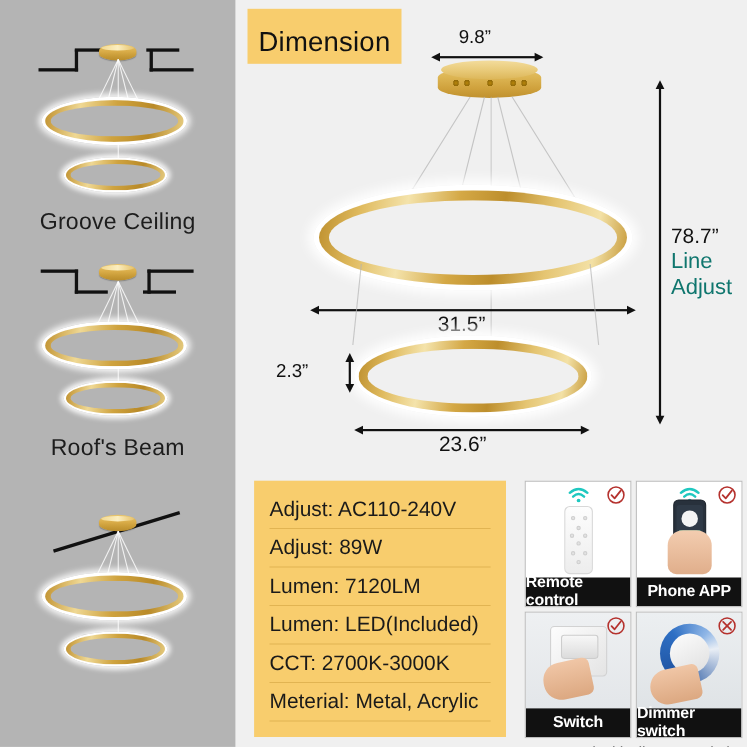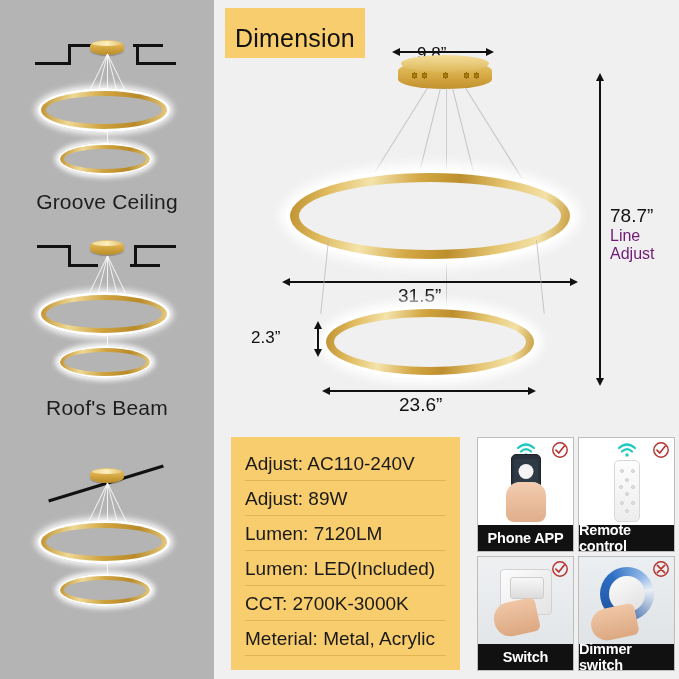--- a/index.html
+++ b/index.html
@@ -92,21 +92,21 @@
   .ar-d { border-left:4px solid transparent; border-right:4px solid transparent; border-top:8px solid #111; }
   .meas-txt { position: absolute; font-size: 17px; color: #111; white-space: nowrap; }
   .meas-txt.big { font-size: 19px; }
 
   
   .bigring { position: absolute; }
 
   
   #line-adjust { position: absolute; }
   #line-adjust .v1 { font-size: 19px; color: #111; }
-  #line-adjust .v2 { font-size: 16px; color: #701a75; }
+  #line-adjust .v2 { font-size: 20px; color: #0f766e; }
 
   
   #spec {
     position: absolute; left: 231px; top: 437px;
     width: 229px; height: 233px;
     background: #f8cd6d;
     padding: 9px 0 0 0;
   }
   #spec .row {
     height: 35px; line-height: 35px;
@@ -289,21 +289,21 @@
 
   <div id="title-box">
     <div class="t">Dimension</div>
   </div>
 
   <div id="diagram">
 
     <div class="meas" style="left:180px; top:51px; width:94px; height:2px;"></div>
     <div class="arrow ar-l" style="left:174px; top:48px;"></div>
     <div class="arrow ar-r" style="left:268px; top:48px;"></div>
-    <div class="meas-txt" style="left:199px; top:44px;">9.8”</div>
+    <div class="meas-txt" style="left:199px; top:24px;">9.8”</div>
 
     <div id="canopy" style="left:180px; top:55px; width:94px; height:40px;">
       <div class="body" style="width:94px; height:28px;"></div>
       <div class="top" style="width:88px; left:3px;"></div>
       <div class="screw" style="left:14px;"></div>
       <div class="screw" style="left:24px;"></div>
       <div class="screw" style="left:45px;"></div>
       <div class="screw" style="left:66px;"></div>
       <div class="screw" style="left:76px;"></div>
     </div>
@@ -359,43 +359,20 @@
     <div class="row">Adjust: AC110-240V</div>
     <div class="row">Adjust: 89W</div>
     <div class="row">Lumen: 7120LM</div>
     <div class="row">Lumen: LED(Included)</div>
     <div class="row">CCT: 2700K-3000K</div>
     <div class="row">Meterial: Metal, Acrylic</div>
   </div>
 
   <div id="controls">
     <div id="ctrl-grid">
-
-      <div class="ctrl-card">
-        <div class="ctrl-art">
-          <svg class="wifi" width="20" height="14" viewBox="0 0 20 14">
-            <path d="M2 5 Q10 -2 18 5" stroke="#1fc8c0" stroke-width="2.2" fill="none" stroke-linecap="round"></path>
-            <path d="M5 8.5 Q10 3.8 15 8.5" stroke="#1fc8c0" stroke-width="2.2" fill="none" stroke-linecap="round"></path>
-            <circle cx="10" cy="12" r="1.7" fill="#1fc8c0"></circle>
-          </svg>
-          <svg class="badge" viewBox="0 0 20 20">
-            <circle cx="10" cy="10" r="8" fill="none" stroke="#b5322e" stroke-width="1.6"></circle>
-            <path d="M5.5 10.2 L8.6 13.4 L14.8 5.6" stroke="#b5322e" stroke-width="1.8" fill="none" stroke-linecap="round" stroke-linejoin="round"></path>
-          </svg>
-          <div class="phone">
-            <div class="scr"></div>
-            <div class="knob"></div>
-            <div class="bar" style="top:27px;"></div>
-            <div class="bar" style="top:32px;"></div>
-            <div class="bar" style="top:50px; background:#3fa98a;"></div>
-          </div>
-          <div class="hand"></div>
-        </div>
-        <div class="ctrl-name">Phone APP</div>
-      </div>
 
       <div class="ctrl-card">
         <div class="ctrl-art">
           <svg class="wifi" width="20" height="14" viewBox="0 0 20 14">
             <path d="M2 5 Q10 -2 18 5" stroke="#1fc8c0" stroke-width="2.2" fill="none" stroke-linecap="round"></path>
             <path d="M5 8.5 Q10 3.8 15 8.5" stroke="#1fc8c0" stroke-width="2.2" fill="none" stroke-linecap="round"></path>
             <circle cx="10" cy="12" r="1.7" fill="#1fc8c0"></circle>
           </svg>
           <svg class="badge" viewBox="0 0 20 20">
             <circle cx="10" cy="10" r="8" fill="none" stroke="#b5322e" stroke-width="1.6"></circle>
@@ -410,20 +387,43 @@
             <div class="rbtn" style="left:10px; top:31px;"></div>
             <div class="rbtn" style="left:5px; top:40px;"></div>
             <div class="rbtn" style="left:16px; top:40px;"></div>
             <div class="rbtn" style="left:10px; top:48px;"></div>
           </div>
         </div>
         <div class="ctrl-name">Remote control</div>
       </div>
 
       <div class="ctrl-card">
+        <div class="ctrl-art">
+          <svg class="wifi" width="20" height="14" viewBox="0 0 20 14">
+            <path d="M2 5 Q10 -2 18 5" stroke="#1fc8c0" stroke-width="2.2" fill="none" stroke-linecap="round"></path>
+            <path d="M5 8.5 Q10 3.8 15 8.5" stroke="#1fc8c0" stroke-width="2.2" fill="none" stroke-linecap="round"></path>
+            <circle cx="10" cy="12" r="1.7" fill="#1fc8c0"></circle>
+          </svg>
+          <svg class="badge" viewBox="0 0 20 20">
+            <circle cx="10" cy="10" r="8" fill="none" stroke="#b5322e" stroke-width="1.6"></circle>
+            <path d="M5.5 10.2 L8.6 13.4 L14.8 5.6" stroke="#b5322e" stroke-width="1.8" fill="none" stroke-linecap="round" stroke-linejoin="round"></path>
+          </svg>
+          <div class="phone">
+            <div class="scr"></div>
+            <div class="knob"></div>
+            <div class="bar" style="top:27px;"></div>
+            <div class="bar" style="top:32px;"></div>
+            <div class="bar" style="top:50px; background:#3fa98a;"></div>
+          </div>
+          <div class="hand"></div>
+        </div>
+        <div class="ctrl-name">Phone APP</div>
+      </div>
+
+      <div class="ctrl-card">
         <div class="ctrl-art" style="background:linear-gradient(180deg,#eef0f2,#e3e6e9);">
           <svg class="badge" viewBox="0 0 20 20">
             <circle cx="10" cy="10" r="8" fill="none" stroke="#b5322e" stroke-width="1.6"></circle>
             <path d="M5.5 10.2 L8.6 13.4 L14.8 5.6" stroke="#b5322e" stroke-width="1.8" fill="none" stroke-linecap="round" stroke-linejoin="round"></path>
           </svg>
           <div class="plate">
             <div class="rocker"></div>
           </div>
           <div class="finger"></div>
         </div>

